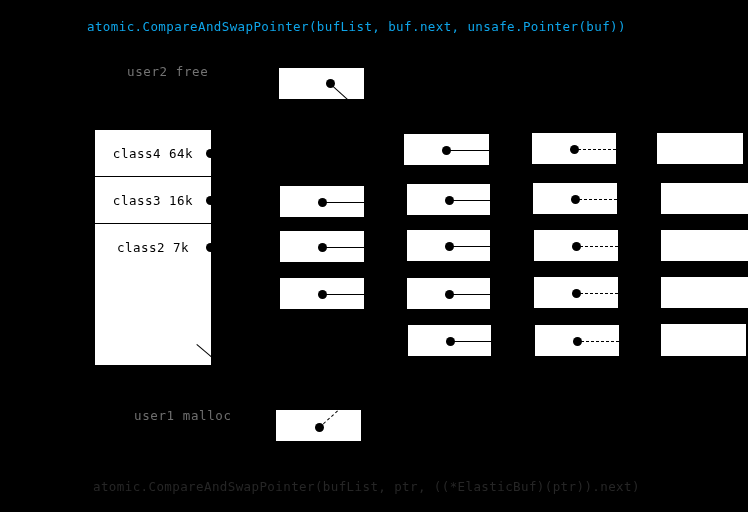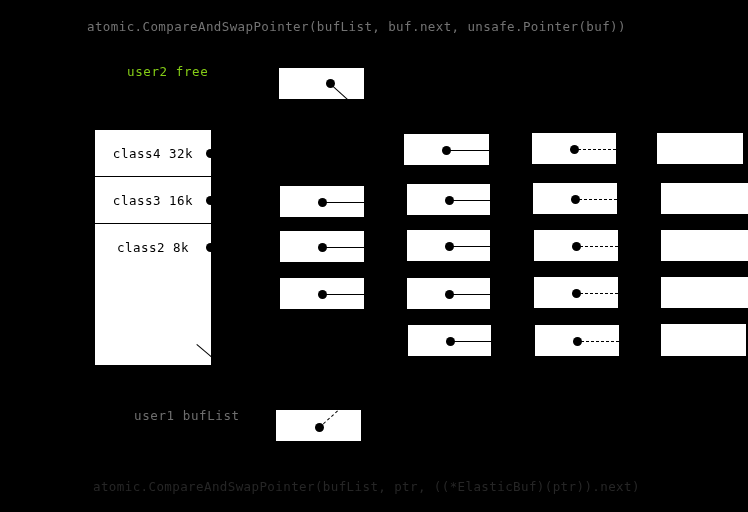--- a/index.html
+++ b/index.html
@@ -112,39 +112,39 @@
     height: 9px;
     border-radius: 50%;
     background: #000000;
   }
 </style>
 </head>
 <body>
 
 <div id="canvas" style="background: rgb(0, 0, 0);">
 
-  <div class="code-line" id="code-top" style="color: #737373;">atomic.CompareAndSwapPointer(bufList, buf.next, unsafe.Pointer(buf))</div>
+  <div class="code-line" id="code-top" style="color: #0ea5e9;">atomic.CompareAndSwapPointer(bufList, buf.next, unsafe.Pointer(buf))</div>
 
   <div class="code-line" id="code-bot" style="color: rgb(38, 38, 38);">atomic.CompareAndSwapPointer(bufList, ptr, ((*ElasticBuf)(ptr)).next)</div>
 
-  <div class="side-label" id="label-user2" style="color: #84cc16;">user2 free</div>
-
-  <div class="side-label" id="label-user1" style="color: rgb(110, 110, 110);">user1 bufList</div>
+  <div class="side-label" id="label-user2" style="color: #737373;">user2 free</div>
+
+  <div class="side-label" id="label-user1" style="color: rgb(110, 110, 110);">user1 malloc</div>
 
   <div id="class-table">
     <div class="class-row">
-      <span class="cl-label">class4 32k</span>
+      <span class="cl-label">class4 64k</span>
       <span class="edge-dot"></span>
     </div>
     <div class="class-row">
       <span class="cl-label">class3 16k</span>
       <span class="edge-dot"></span>
     </div>
     <div class="class-row">
-      <span class="cl-label">class2 8k</span>
+      <span class="cl-label">class2 7k</span>
       <span class="edge-dot"></span>
     </div>
   </div>
 
   <div class="diag" id="diag-class1" style="left: 197px; top: 344px; width: 22px; transform: rotate(40deg);"></div>
 
   <div class="node" id="free-node" style="left: 279px; top: 68px; width: 85px; height: 31px;">
     <span class="dot" style="left: 47px; top: 11px;"></span>
   </div>
   <div class="diag" id="diag-free" style="left: 330px; top: 83px; width: 28px; transform: rotate(42deg);"></div>

